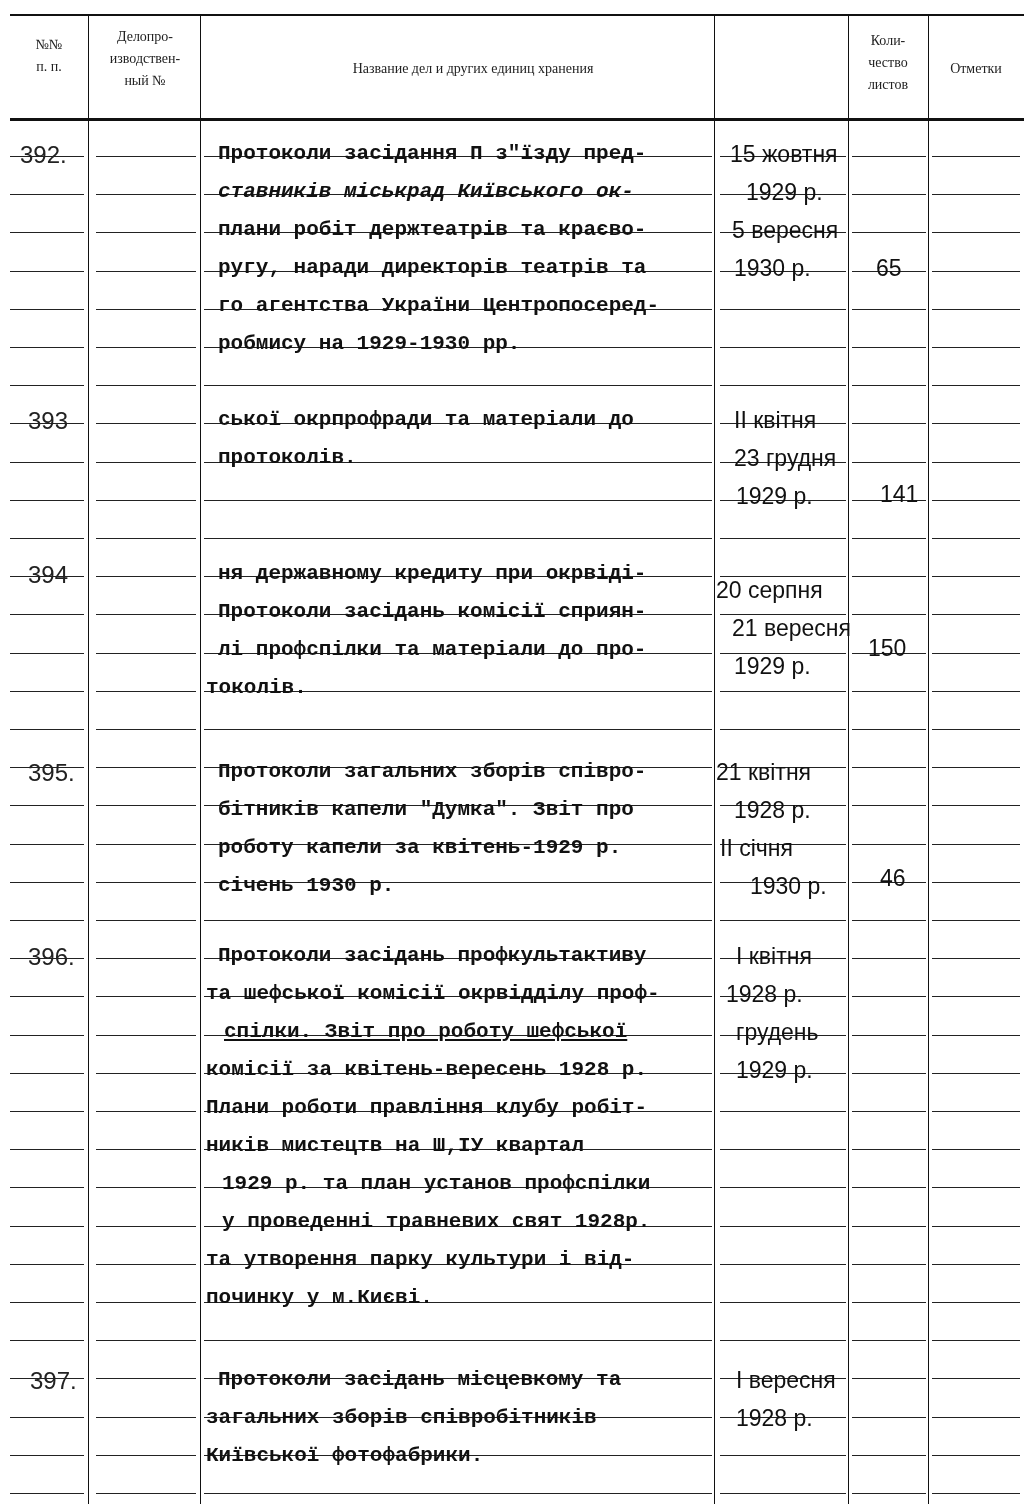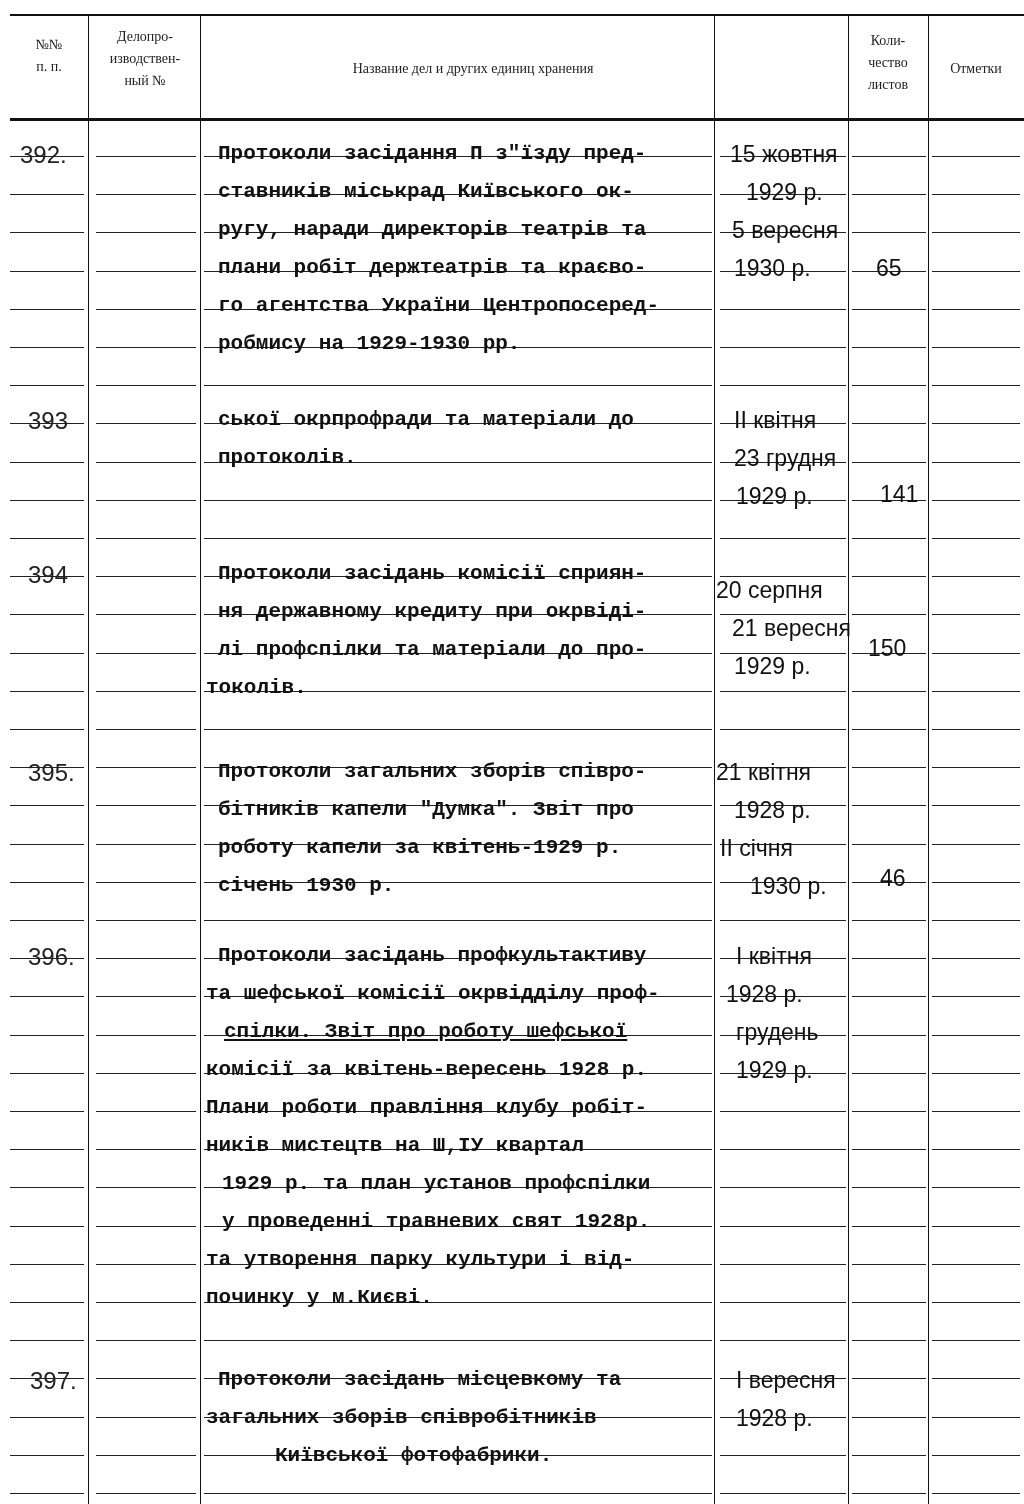--- a/index.html
+++ b/index.html
@@ -264,23 +264,23 @@
       <div class="hthin" style="left: 96px; width: 100px; top: 1493px;"></div>
       <div class="hthin" style="left: 204px; width: 508px; top: 1493px;"></div>
       <div class="hthin" style="left: 720px; width: 126px; top: 1493px;"></div>
       <div class="hthin" style="left: 852px; width: 74px; top: 1493px;"></div>
       <div class="hthin" style="left: 932px; width: 88px; top: 1493px;"></div>
     </div>
 
   <div class="num" style="left:20px; top:142px;">392.</div>
   <div style="position:absolute; left:218px; top:142px;">
     <div class="desc-line" style="height:38px;">Протоколи засідання П з"їзду пред-</div>
-    <div class="desc-line" style="height:38px;">ставників міськрад Київського ок-</div>
+    <div class="desc-line" style="height:38px;font-style:italic;">ставників міськрад Київського ок-</div>
+    <div class="desc-line" style="height:38px;">плани робіт держтеатрів та краєво-</div>
     <div class="desc-line" style="height:38px;">ругу, наради директорів театрів та</div>
-    <div class="desc-line" style="height:38px;">плани робіт держтеатрів та краєво-</div>
     <div class="desc-line" style="height:38px;">го агентства України Центропосеред-</div>
     <div class="desc-line" style="height:38px;">робмису на 1929-1930 рр.</div>
   </div>
   <div class="date" style="left:730px; top:142px;">
     <div style="height:38px;">15 жовтня</div>
     <div style="height:38px; padding-left:16px;">1929 р.</div>
     <div style="height:38px; padding-left:2px;">5 вересня</div>
     <div style="height:38px; padding-left:4px;">1930 р.</div>
   </div>
   <div class="cnt" style="left:876px; top:256px;">65</div>
@@ -292,22 +292,22 @@
   </div>
   <div class="date" style="left:734px; top:408px;">
     <div style="height:38px;">II квітня</div>
     <div style="height:38px;">23 грудня</div>
     <div style="height:38px; padding-left:2px;">1929 р.</div>
   </div>
   <div class="cnt" style="left:880px; top:482px;">141</div>
 
   <div class="num" style="left:28px; top:562px;">394</div>
   <div style="position:absolute; left:218px; top:562px;">
+    <div class="desc-line" style="height:38px;">ня державному кредиту при окрвіді-</div>
     <div class="desc-line" style="height:38px;">Протоколи засідань комісії сприян-</div>
-    <div class="desc-line" style="height:38px;">ня державному кредиту при окрвіді-</div>
     <div class="desc-line" style="height:38px;">лі профспілки та матеріали до про-</div>
     <div class="desc-line" style="height:38px; margin-left:-12px;">токолів.</div>
   </div>
   <div class="date" style="left:716px; top:562px;margin-top:16px;">
     <div style="height:38px;">20 серпня</div>
     <div style="height:38px; padding-left:16px;">21 вересня</div>
     <div style="height:38px; padding-left:18px;">1929 р.</div>
   </div>
   <div class="cnt" style="left:868px; top:636px;">150</div>
 
@@ -343,20 +343,20 @@
     <div style="height:38px; padding-left:16px;">I квітня</div>
     <div style="height:38px; padding-left:6px;">1928 р.</div>
     <div style="height:38px; padding-left:16px;">грудень</div>
     <div style="height:38px; padding-left:16px;">1929 р.</div>
   </div>
 
   <div class="num" style="left:30px; top:1368px;">397.</div>
   <div style="position:absolute; left:206px; top:1368px;">
     <div class="desc-line" style="height:38px; padding-left:12px;">Протоколи засідань місцевкому та</div>
     <div class="desc-line" style="height:38px;">загальних зборів співробітників</div>
-    <div class="desc-line" style="height:38px;text-align:center;">Київської фотофабрики.</div>
+    <div class="desc-line" style="height:38px;">Київської фотофабрики.</div>
   </div>
   <div class="date" style="left:736px; top:1368px;">
     <div style="height:38px;">I вересня</div>
     <div style="height:38px;">1928 р.</div>
   </div>
 
 </div>
 
 </body></html>

